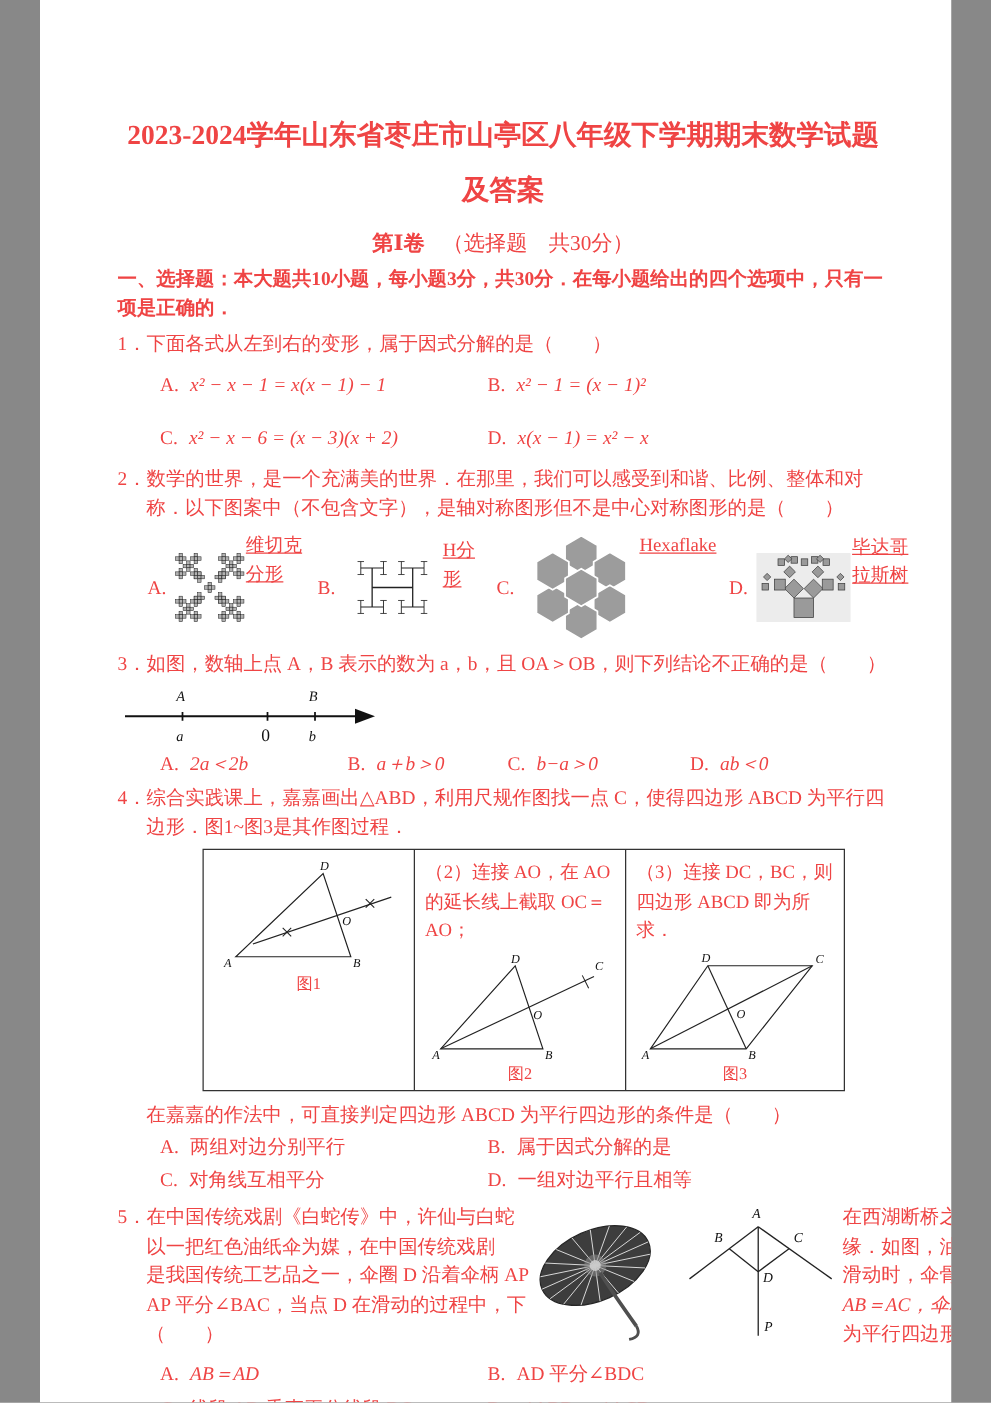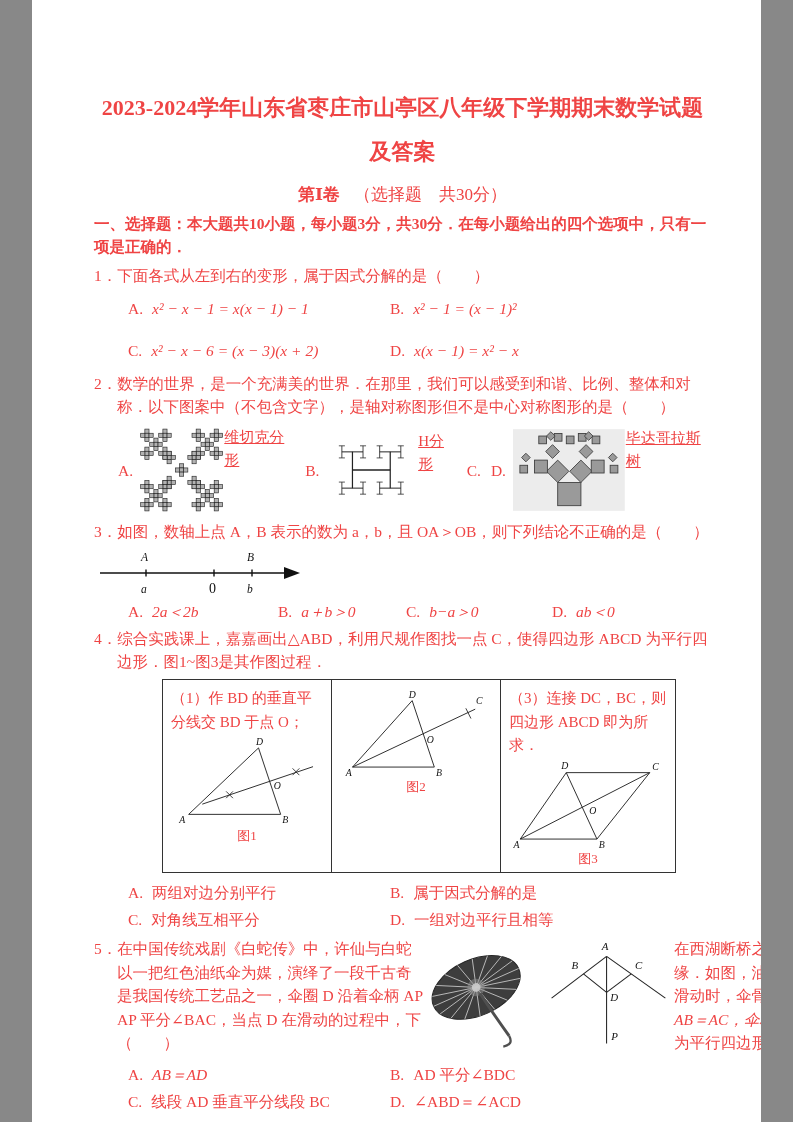--- a/index.html
+++ b/index.html
@@ -135,20 +135,34 @@
               <path d="M21,18 V34 M49,18 V34 M71,18 V34 M99,18 V34 M21,66 V82 M49,66 V82 M71,66 V82 M99,66 V82" stroke-width="1.1"></path>
               <path d="M17,18 H25 M17,34 H25 M45,18 H53 M45,34 H53 M67,18 H75 M67,34 H75 M95,18 H103 M95,34 H103 M17,66 H25 M17,82 H25 M45,66 H53 M45,82 H53 M67,66 H75 M67,82 H75 M95,66 H103 M95,82 H103" stroke-width="1"></path>
             </g>
           </svg>
           <span class="figcap">H分形</span>
         </div>
       </div>
 
       <div class="figitem">
         <span class="lbl">C.</span>
+        <div class="figstack">
+          <svg width="92" height="88" viewBox="0 0 104 100">
+            <g fill="#9c9c9c" stroke="#fff" stroke-width="1.6">
+              <polygon points="52,3 66.7,11.5 66.7,28.5 52,37 37.3,28.5 37.3,11.5"></polygon>
+              <polygon points="78,18 92.7,26.5 92.7,43.5 78,52 63.3,43.5 63.3,26.5"></polygon>
+              <polygon points="78,48 92.7,56.5 92.7,73.5 78,82 63.3,73.5 63.3,56.5"></polygon>
+              <polygon points="52,63 66.7,71.5 66.7,88.5 52,97 37.3,88.5 37.3,71.5"></polygon>
+              <polygon points="26,48 40.7,56.5 40.7,73.5 26,82 11.3,73.5 11.3,56.5"></polygon>
+              <polygon points="26,18 40.7,26.5 40.7,43.5 26,52 11.3,43.5 11.3,26.5"></polygon>
+              <polygon points="52,33 66.7,41.5 66.7,58.5 52,67 37.3,58.5 37.3,41.5"></polygon>
+            </g>
+          </svg>
+          <span class="figcap">Hexaflake</span>
+        </div>
       </div>
 
       <div class="figitem">
         <span class="lbl">D.</span>
         <div class="figstack">
           <svg width="118" height="86" viewBox="0 0 130 95">
             <rect x="0" y="0" width="130" height="95" fill="#ececec"></rect>
             <g fill="#9a9a9a" stroke="#3c3c3c" stroke-width="1">
               <rect x="52" y="62" width="27" height="27"></rect>
               <polygon points="52,62 39,49 52,36 65,49"></polygon>
@@ -210,41 +224,41 @@
         </div>
     </div>
   </div>
 
   <div>
     <p class="stem">4．综合实践课上，嘉嘉画出△ABD，利用尺规作图找一点 C，使得四边形 ABCD 为平行四边形．图1~图3是其作图过程．</p>
 
     <div class="panelbox">
 
       <div class="panel">
-        <p>（1）作 BD 的垂直平分线交 BD 于点 O；</p>
         <svg width="150" height="92" viewBox="0 0 165 108" style="margin:0 auto;">
           <g stroke="#222" stroke-width="1.1" fill="none">
             <polygon points="14,92 122,92 96,14"></polygon>
             <line x1="30" y1="80" x2="160" y2="36"></line>
           </g>
           <g stroke="#222" stroke-width="1">
             <line x1="58" y1="65" x2="66" y2="73"></line>
               <line x1="58" y1="73" x2="66" y2="65"></line>
             <line x1="136" y1="38" x2="144" y2="46"></line>
               <line x1="136" y1="46" x2="144" y2="38"></line>
           </g>
           <text x="93" y="11" class="ptlab">D</text>
           <text x="3" y="102" class="ptlab">A</text>
           <text x="124" y="102" class="ptlab">B</text>
           <text x="114" y="62" class="ptlab">O</text>
         </svg>
         <div class="figlab">图1</div>
       </div>
 
       <div class="panel">
+        <p>（2）连接 AO，在 AO 的延长线上截取 OC＝AO；</p>
         <svg width="150" height="92" viewBox="0 0 165 108" style="margin:0 auto;">
           <g stroke="#222" stroke-width="1.1" fill="none">
             <polygon points="8,94 104,94 78,16"></polygon>
             <line x1="8" y1="94" x2="152" y2="26"></line>
           </g>
           <line x1="141" y1="25" x2="147" y2="37" stroke="#222" stroke-width="1"></line>
           <text x="74" y="13" class="ptlab">D</text>
           <text x="153" y="20" class="ptlab">C</text>
           <text x="95" y="66" class="ptlab">O</text>
           <text x="0" y="104" class="ptlab">A</text>
@@ -265,20 +279,21 @@
           <text x="163" y="13" class="ptlab">C</text>
           <text x="89" y="65" class="ptlab">O</text>
           <text x="0" y="104" class="ptlab">A</text>
           <text x="100" y="104" class="ptlab">B</text>
         </svg>
         <div class="figlab">图3</div>
       </div>
 
     </div>
 
+    <p class="stem" style="padding-left:23px;text-indent:0;">在嘉嘉的作法中，可直接判定四边形 ABCD 为平行四边形的条件是（　　）</p>
     <div class="opts2">
       <div class="opt">
           <span class="lbl">A.</span>
           <span>两组对边分别平行</span>
         </div>
       <div class="opt">
           <span class="lbl">B.</span>
           <span>属于因式分解的是</span>
         </div>
       <div class="opt">
@@ -289,21 +304,21 @@
           <span class="lbl">D.</span>
           <span>一组对边平行且相等</span>
         </div>
     </div>
   </div>
 
   <div>
     <div class="q5wrap">
       <div class="q5left">
         <div>5．在中国传统戏剧《白蛇传》中，许仙与白蛇</div>
-        <div class="cont">以一把红色油纸伞为媒，演绎了一段千古奇</div>
+        <div class="cont">以一把红色油纸伞为媒，在中国传统戏剧</div>
         <div class="cont">是我国传统工艺品之一，伞圈 D 沿着伞柄 AP</div>
         <div class="cont">AP 平分∠BAC，当点 D 在滑动的过程中，下</div>
         <div class="cont">（　　）</div>
       </div>
       <div class="q5mid">
         <svg width="126" height="126" viewBox="0 0 130 130">
           <g transform="rotate(-24 60 52)">
             <ellipse cx="60" cy="52" rx="48" ry="29" fill="#3d3d3d" stroke="#262626" stroke-width="1"></ellipse>
             <g stroke="#f2f2f2" stroke-width="0.7" opacity="0.9">
               <line x1="60" y1="52" x2="108" y2="52"></line>

